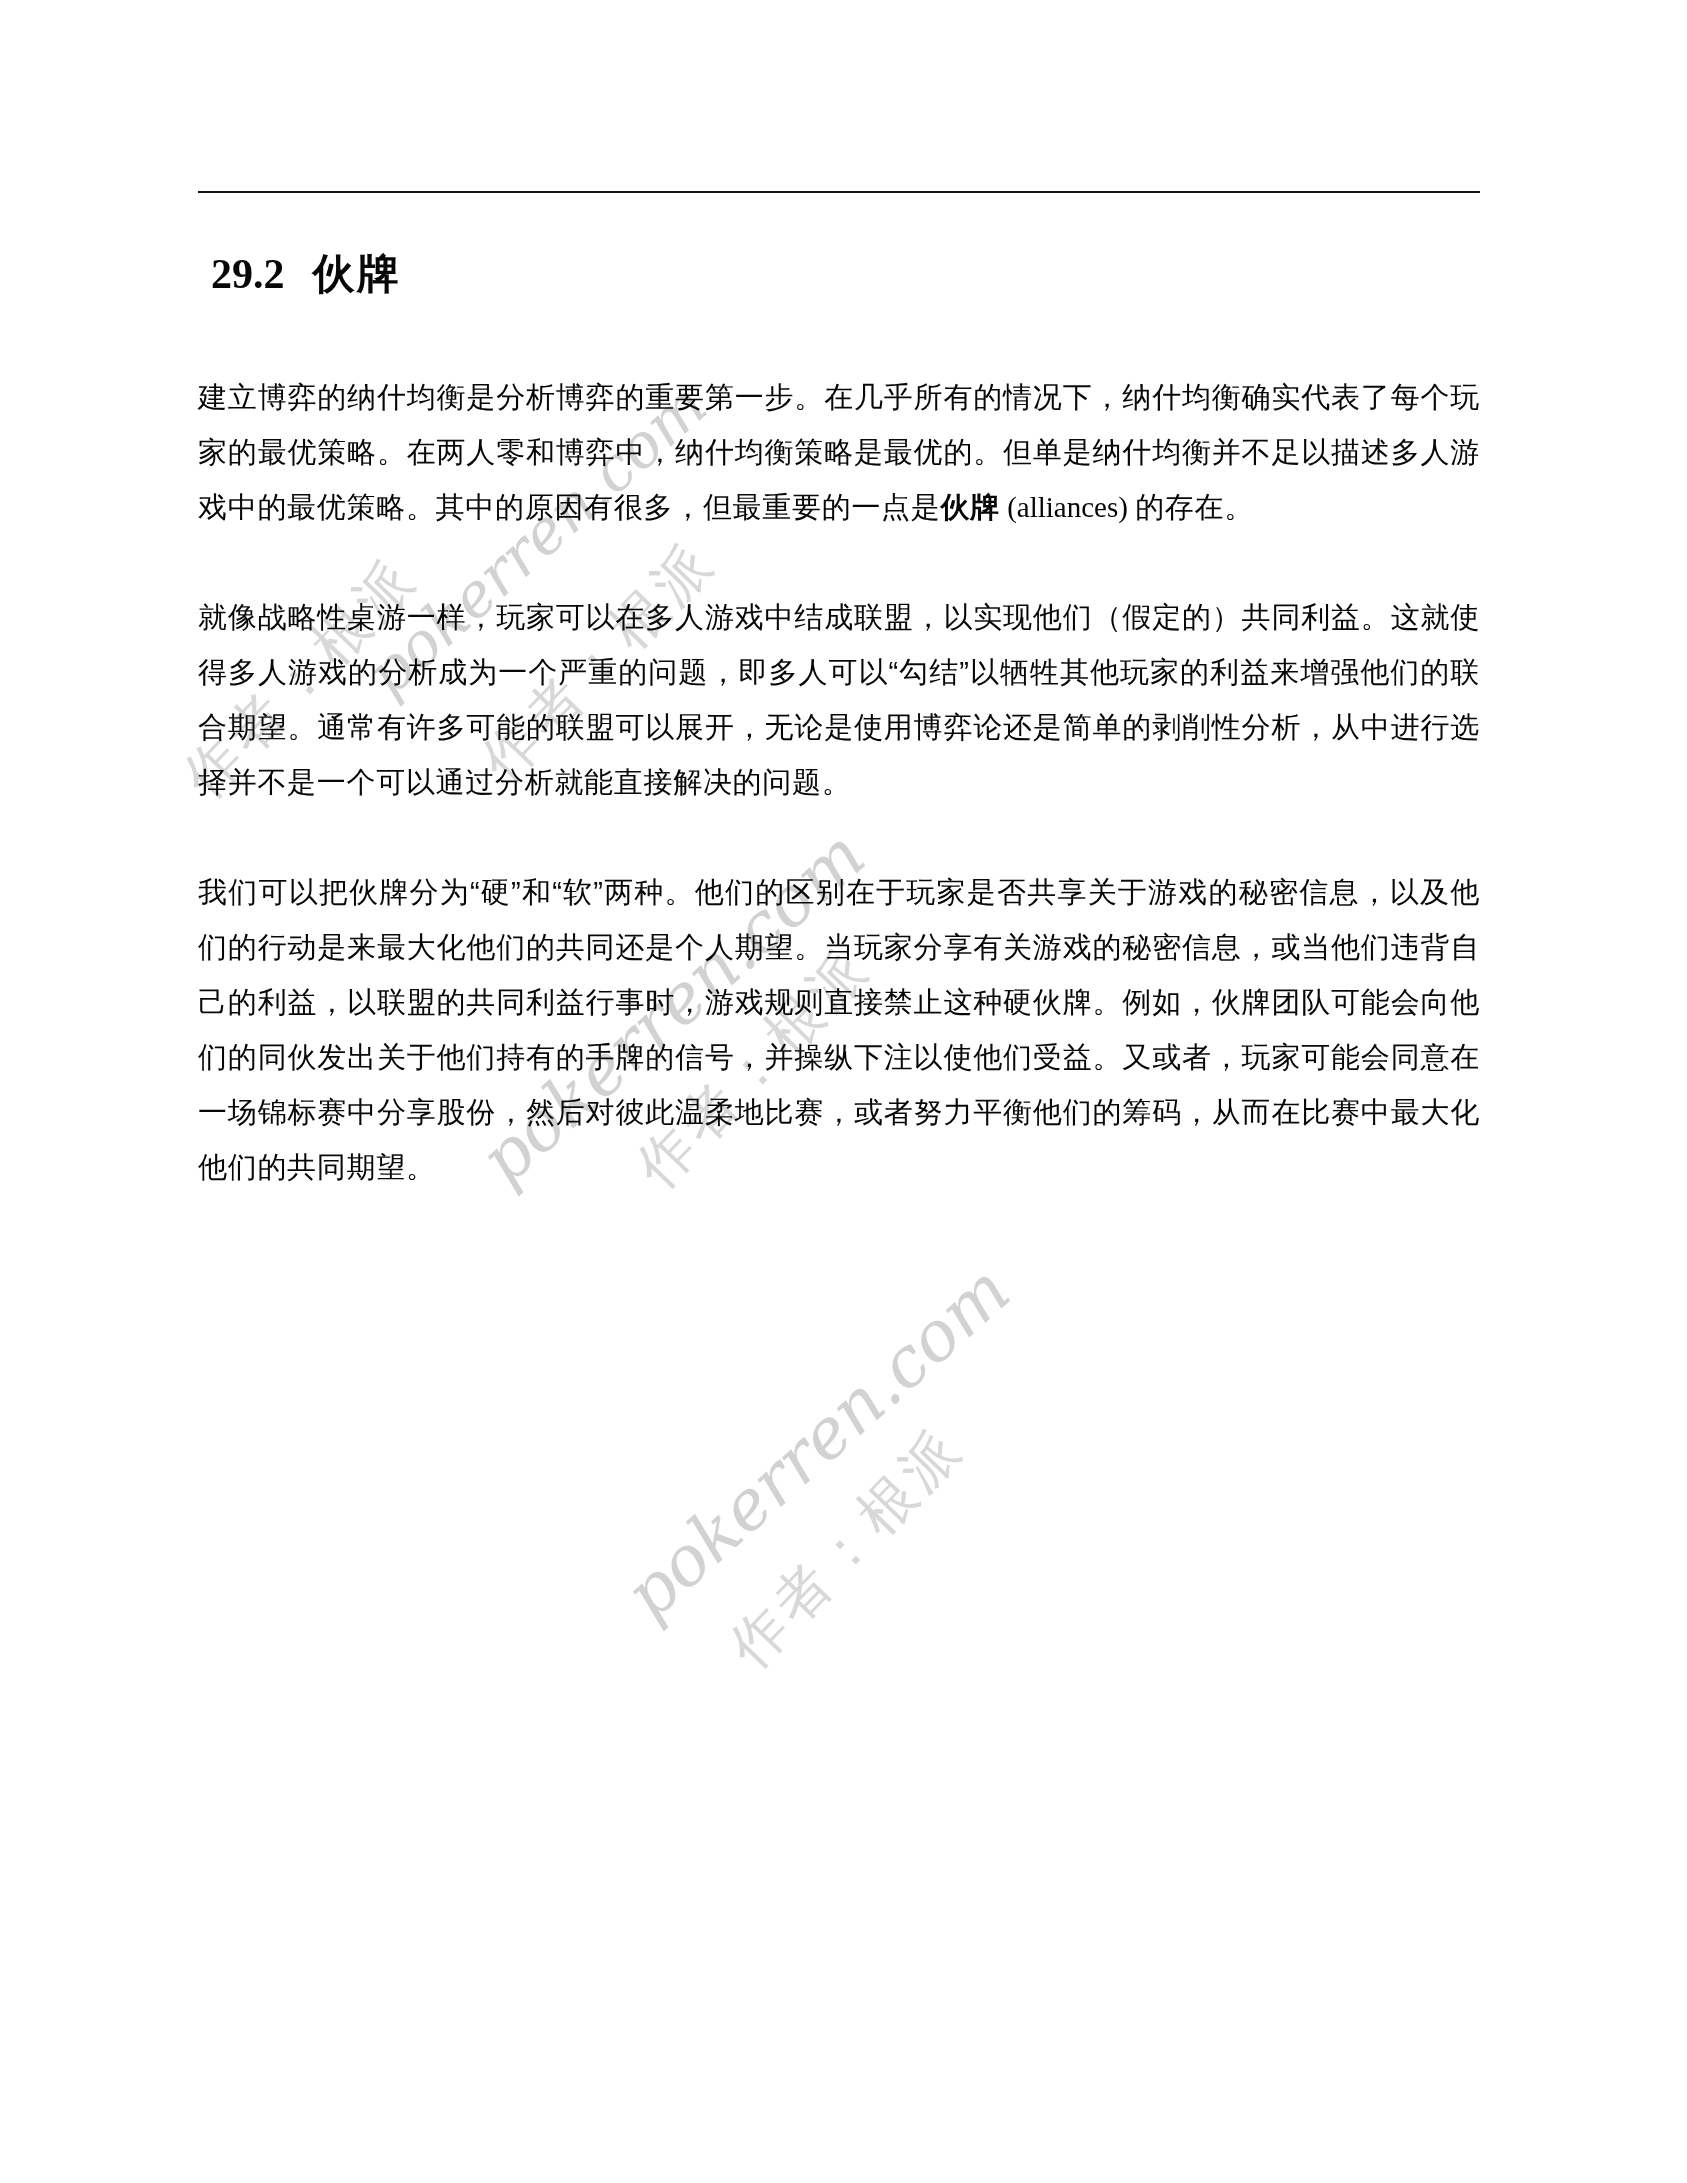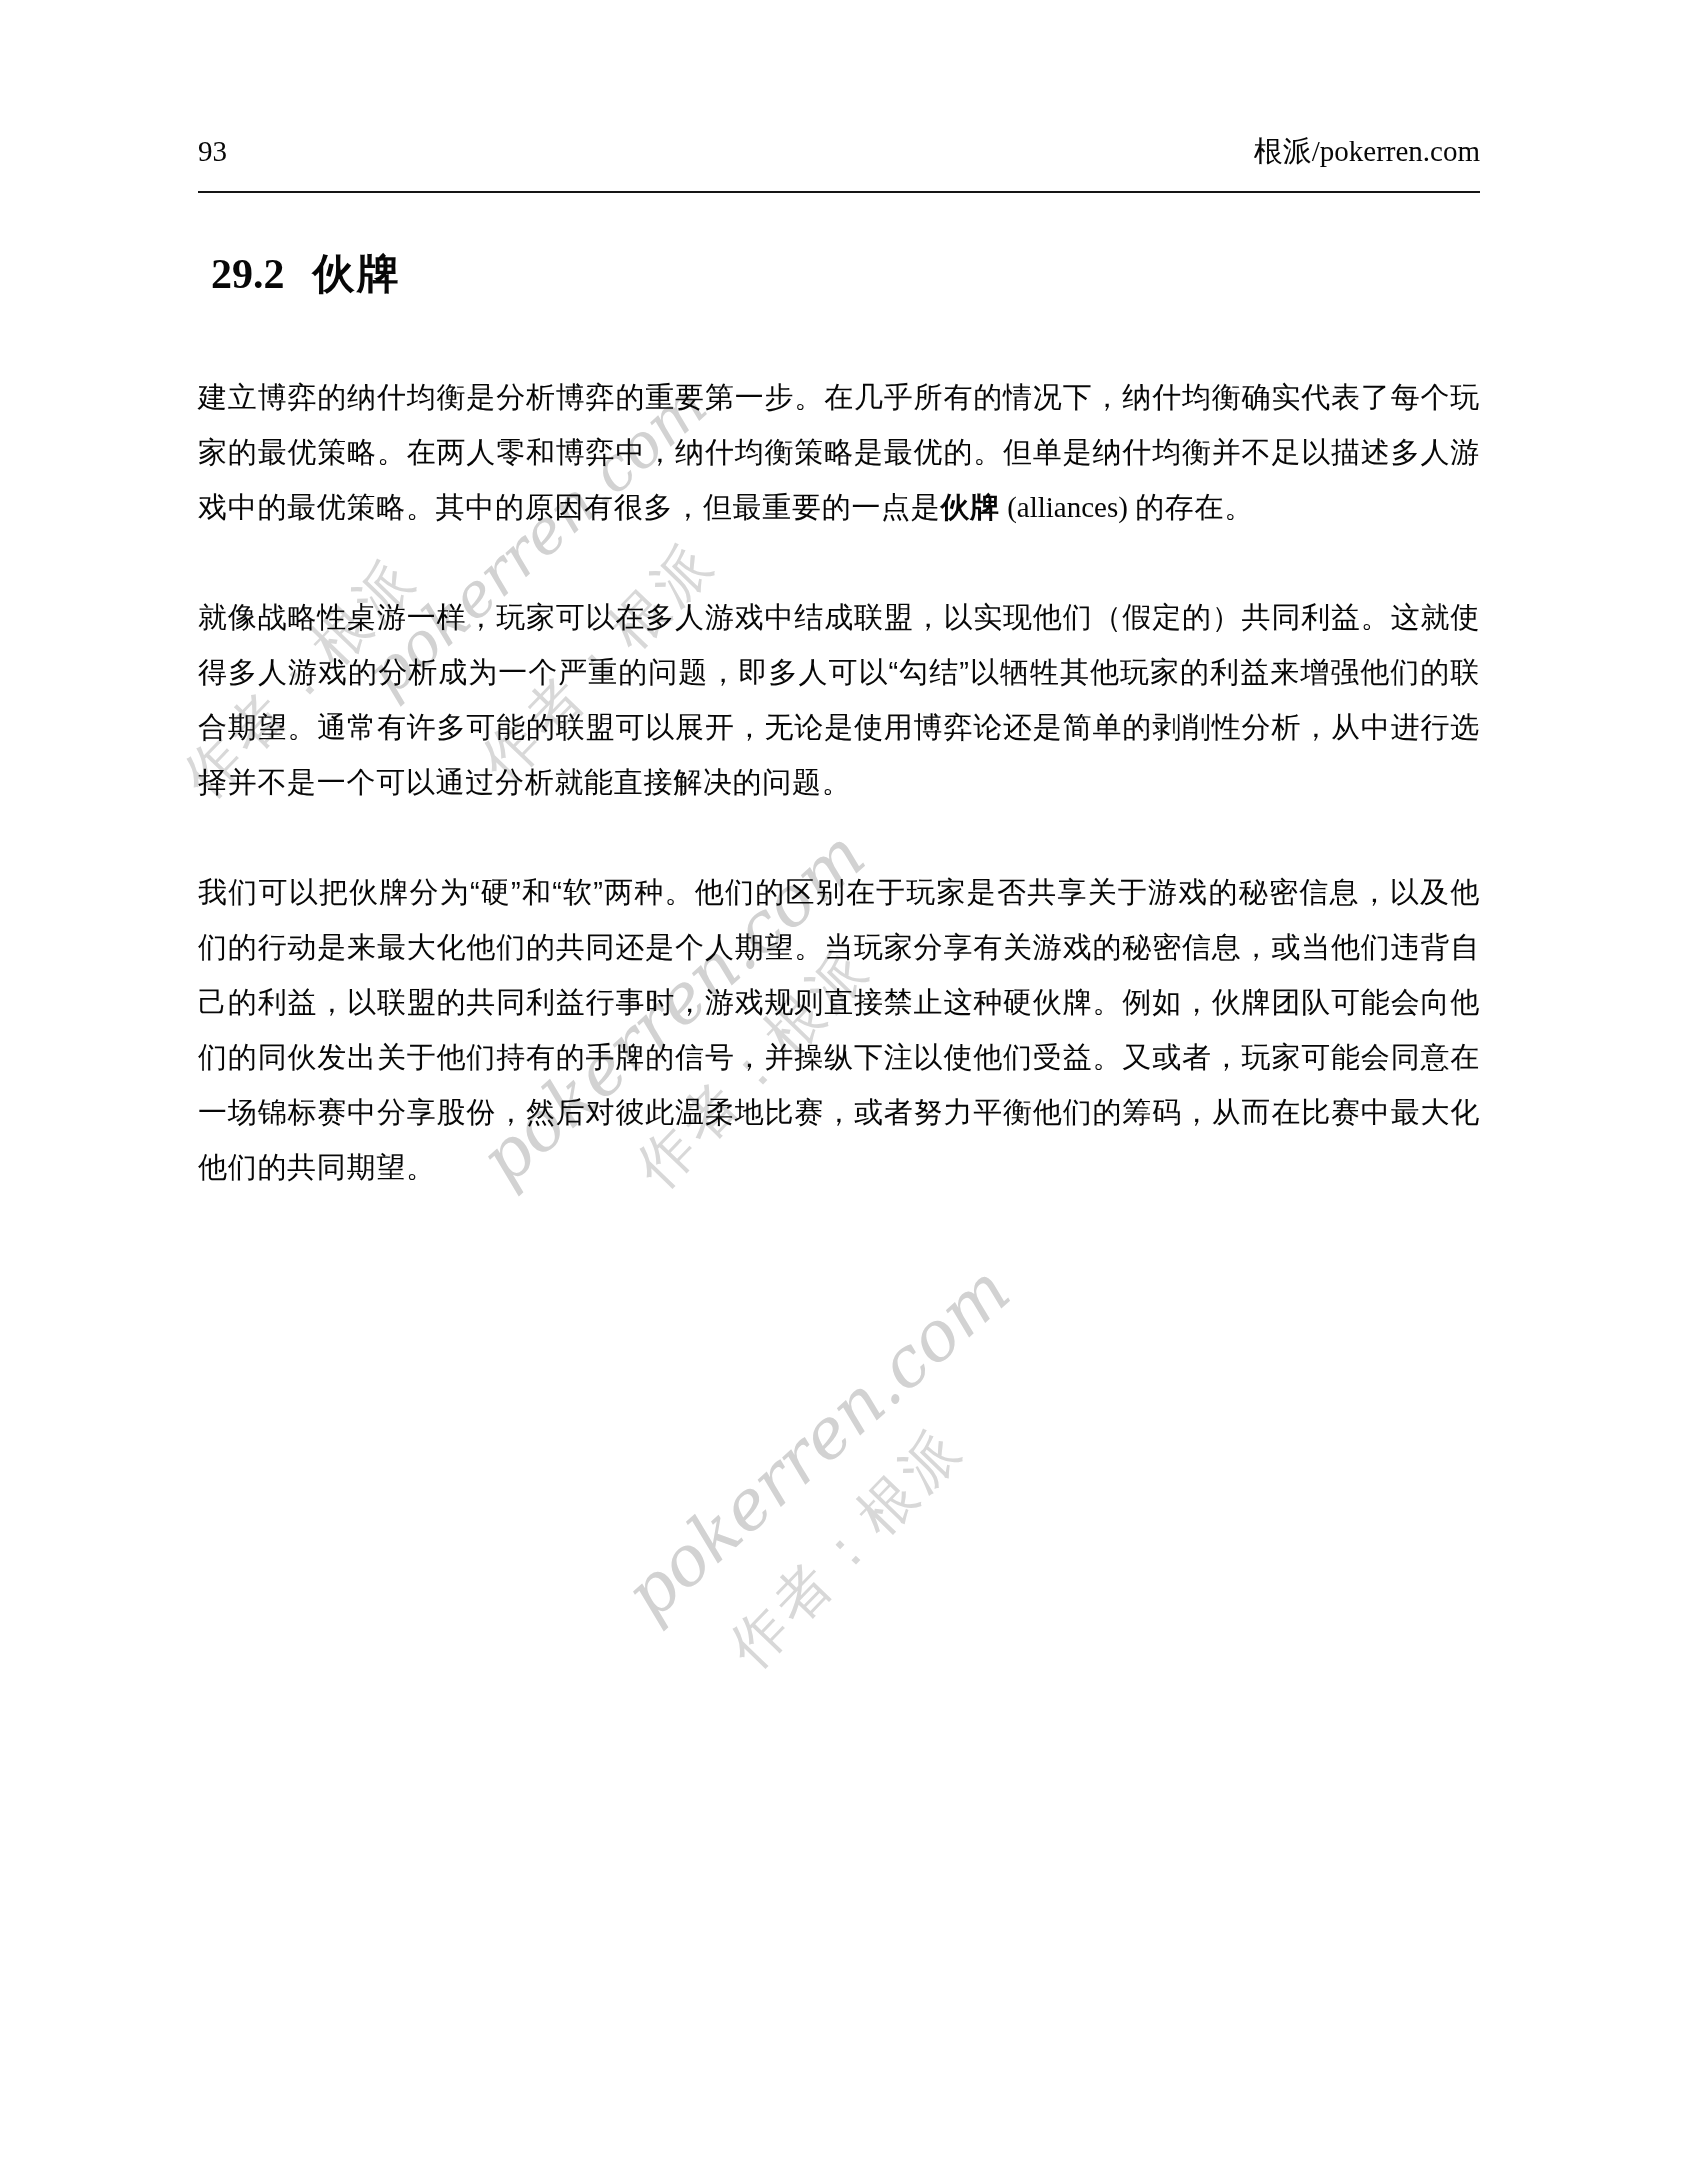--- a/index.html
+++ b/index.html
@@ -84,24 +84,20 @@
   <div class="wm-layer">
     <div class="wm wm-site wm1">pokerren.com</div>
     <div class="wm wm-author wm2">作者：根派</div>
     <div class="wm wm-author wm3">作者：根派</div>
     <div class="wm wm-site wm4">pokerren.com</div>
     <div class="wm wm-author wm5">作者：根派</div>
     <div class="wm wm-site wm6">pokerren.com</div>
     <div class="wm wm-author wm7">作者：根派</div>
   </div>
 
-  <header class="page-header">
-    <span class="page-number">93</span>
-    <span class="header-site">根派/pokerren.com</span>
-  </header>
 
   <div class="header-rule"></div>
 
   <h1 class="section-heading">
     <span class="sec-num">29.2</span><span class="sec-title">伙牌</span>
   </h1>
 
   <main class="content">
     <p><span>建立博弈的纳什均衡是分析博弈的重要第一步。在几乎所有的情况下，纳什均衡确实代表了每个玩家的最优策略。在两人零和博弈中，纳什均衡策略是最优的。但单是纳什均衡并不足以描述多人游戏中的最优策略。其中的原因有很多，但最重要的一点是</span><span class="seg-b">伙牌</span><span class="seg-r"> (alliances) </span><span>的存在。</span></p>
     <p><span>就像战略性桌游一样，玩家可以在多人游戏中结成联盟，以实现他们（假定的）共同利益。这就使得多人游戏的分析成为一个严重的问题，即多人可以“勾结”以牺牲其他玩家的利益来增强他们的联合期望。通常有许多可能的联盟可以展开，无论是使用博弈论还是简单的剥削性分析，从中进行选择并不是一个可以通过分析就能直接解决的问题。</span></p>

